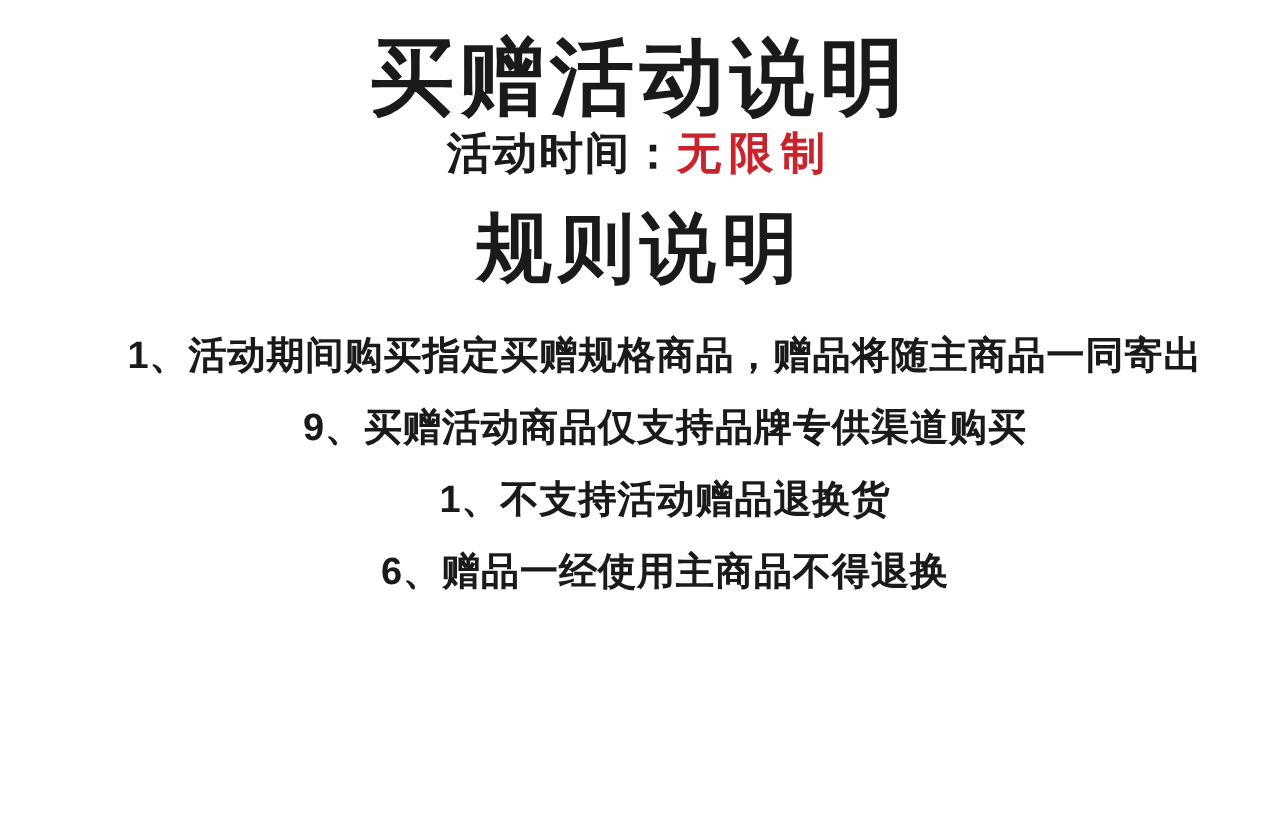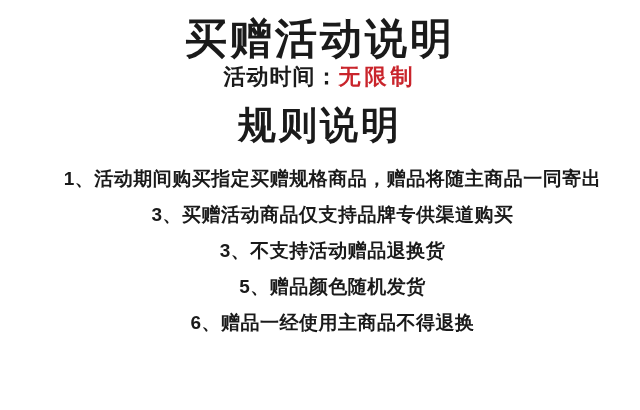--- a/index.html
+++ b/index.html
@@ -64,18 +64,17 @@
   <h1 class="main-title">买赠活动说明</h1>
 
   <div class="subtitle">
     <span class="time-label">活动时间：</span><span class="time-value">无限制</span>
   </div>
 
   <div class="section-title">规则说明</div>
 
   <div class="rules">
     <p class="rule">1、活动期间购买指定买赠规格商品，赠品将随主商品一同寄出</p>
-    <p class="rule">3、买赠活动商品仅支持品牌专供渠道购买</p>
-    <p class="rule">3、不支持活动赠品退换货</p>
-    <p class="rule">5、赠品颜色随机发货</p>
+    <p class="rule">9、买赠活动商品仅支持品牌专供渠道购买</p>
+    <p class="rule">1、不支持活动赠品退换货</p>
     <p class="rule">6、赠品一经使用主商品不得退换</p>
   </div>
 </div>
 
 </body></html>

